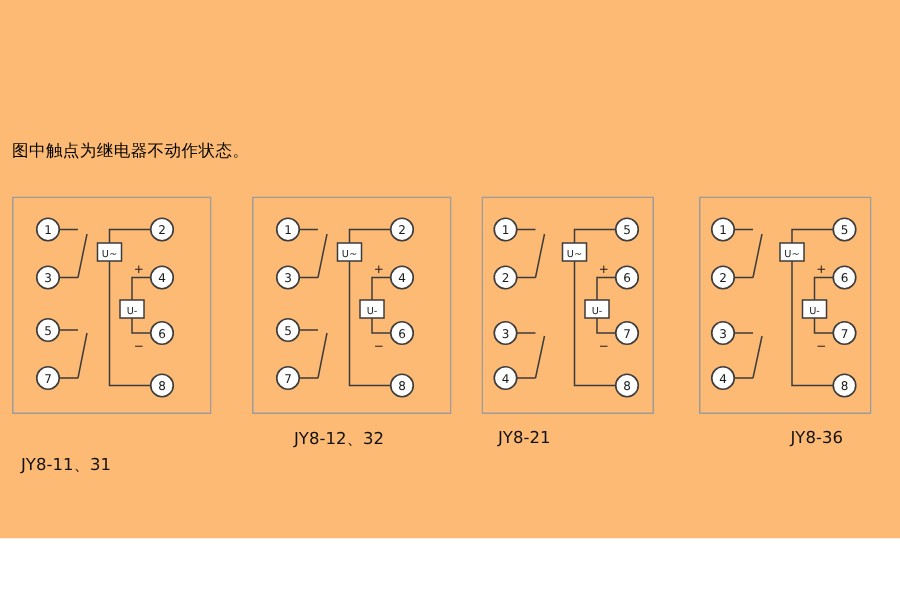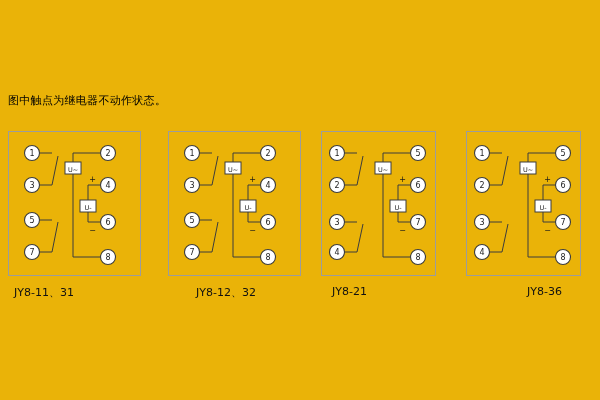--- a/index.html
+++ b/index.html
@@ -1,17 +1,17 @@
 <!DOCTYPE html>
 <html><head>
 <meta charset="utf-8">
 <style>
   html,body{margin:0;padding:0;background:#fff;}
   .page{
-    position:relative;width:600px;height:400px;background:#eab308;overflow:hidden;
+    position:relative;width:600px;height:359px;background:#fdba74;overflow:hidden;
     font-family:"DejaVu Sans",sans-serif;
     text-decoration:underline;
   }
   .caption{
     position:absolute;left:8px;top:93px;font-size:11px;color:#000;
     letter-spacing:0.3px;
   }
   .diagram-wrap{position:absolute;}
   .frame{fill:none;stroke:#9c9c9c;stroke-width:1;}
   .wire{fill:none;stroke:#3c3c3c;stroke-width:1;}
@@ -54,21 +54,21 @@
         <circle class="term" cx="100" cy="22" r="7.5"></circle>
         <text class="tnum" x="100" y="25">2</text>
         <circle class="term" cx="100" cy="54" r="7.5"></circle>
         <text class="tnum" x="100" y="57">4</text>
         <circle class="term" cx="100" cy="91" r="7.5"></circle>
         <text class="tnum" x="100" y="94">6</text>
         <circle class="term" cx="100" cy="126" r="7.5"></circle>
         <text class="tnum" x="100" y="129">8</text>
       </g>
     </svg>
-    <div class="model-label" style="left:6px;">JY8-11、31</div>
+    <div class="model-label" style="left:6px;margin-top:17px;">JY8-11、31</div>
   </div>
 
   <div class="diagram-wrap" style="left:168px;top:131px;">
     <svg viewBox="0 0 133 145" width="133" height="145">
       <rect class="frame" x="0.5" y="0.5" width="132" height="144"></rect>
       <path class="wire" d="M31.5 22 H44 M31.5 54 H44 M44 54 L50 25"></path>
       <path class="wire" d="M31.5 89 H44 M31.5 121 H44 M44 121 L50 91"></path>
       <path class="wire" d="M92.5 22 H65 V31 M65 43 V126 H92.5"></path>
       <rect class="elem" x="57" y="31" width="16" height="12"></rect>
       <text class="coil" x="65" y="40.5">U~</text>

